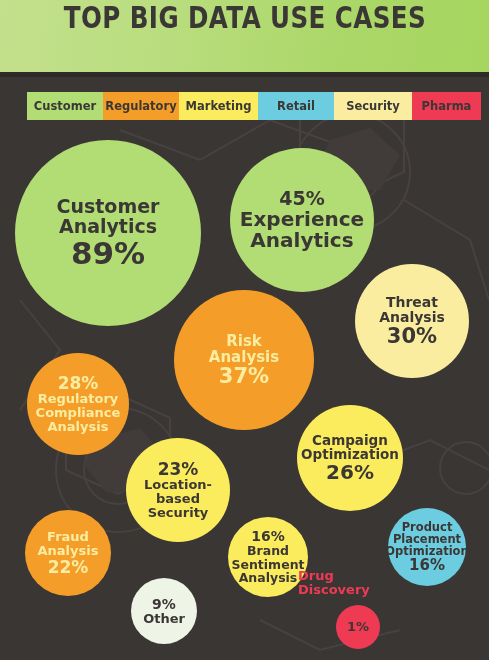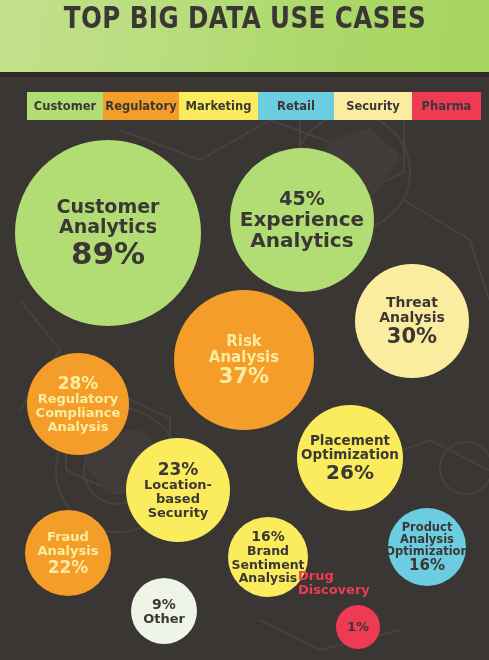--- a/index.html
+++ b/index.html
@@ -171,21 +171,21 @@
 Analysis</div>
         <div class="pct" style="font-size: 21px;">30%</div>
       </div>
       <div class="bubble" style="left: 27px; top: 353px; width: 102px; height: 102px; background: rgb(244, 157, 41); color: rgb(250, 237, 160);">
         <div class="pct" style="font-size: 17px;">28%</div>
         <div class="lbl" style="font-size: 13px;">Regulatory
 Compliance
 Analysis</div>
       </div>
       <div class="bubble" style="left: 297px; top: 405px; width: 106px; height: 106px; background: rgb(251, 236, 93); color: rgb(59, 55, 53);">
-        <div class="lbl" style="font-size: 13.5px;">Placement
+        <div class="lbl" style="font-size: 13.5px;">Campaign
 Optimization</div>
         <div class="pct" style="font-size: 20px;">26%</div>
       </div>
       <div class="bubble" style="left: 126px; top: 438px; width: 104px; height: 104px; background: rgb(251, 236, 93); color: rgb(59, 55, 53);">
         <div class="pct" style="font-size: 17px;">23%</div>
         <div class="lbl" style="font-size: 13px;">Location-based
 Security</div>
       </div>
       <div class="bubble" style="left: 25px; top: 510px; width: 86px; height: 86px; background: rgb(244, 157, 41); color: rgb(250, 237, 160);">
         <div class="lbl" style="font-size: 13px;">Fraud
@@ -193,21 +193,21 @@
         <div class="pct" style="font-size: 17px;">22%</div>
       </div>
       <div class="bubble" style="left: 228px; top: 517px; width: 80px; height: 80px; background: rgb(251, 236, 93); color: rgb(59, 55, 53);">
         <div class="pct" style="font-size: 14px;">16%</div>
         <div class="lbl" style="font-size: 12.5px;">Brand
 Sentiment
 Analysis</div>
       </div>
       <div class="bubble" style="left: 388px; top: 508px; width: 78px; height: 78px; background: rgb(108, 204, 224); color: rgb(59, 55, 53);">
         <div class="lbl" style="font-size: 11.5px;">Product
-Analysis
+Placement
 Optimization</div>
         <div class="pct" style="font-size: 15px;">16%</div>
       </div>
       <div class="bubble" style="left: 131px; top: 578px; width: 66px; height: 66px; background: rgb(239, 245, 230); color: rgb(59, 55, 53);">
         <div class="pct" style="font-size: 14px;">9%</div>
         <div class="lbl" style="font-size: 13px;">Other</div>
       </div>
       <div class="bubble" style="left: 336px; top: 605px; width: 44px; height: 44px; background: rgb(239, 58, 84); color: rgb(59, 55, 53);">
         <div class="pct" style="font-size: 13px;">1%</div>
       </div>

